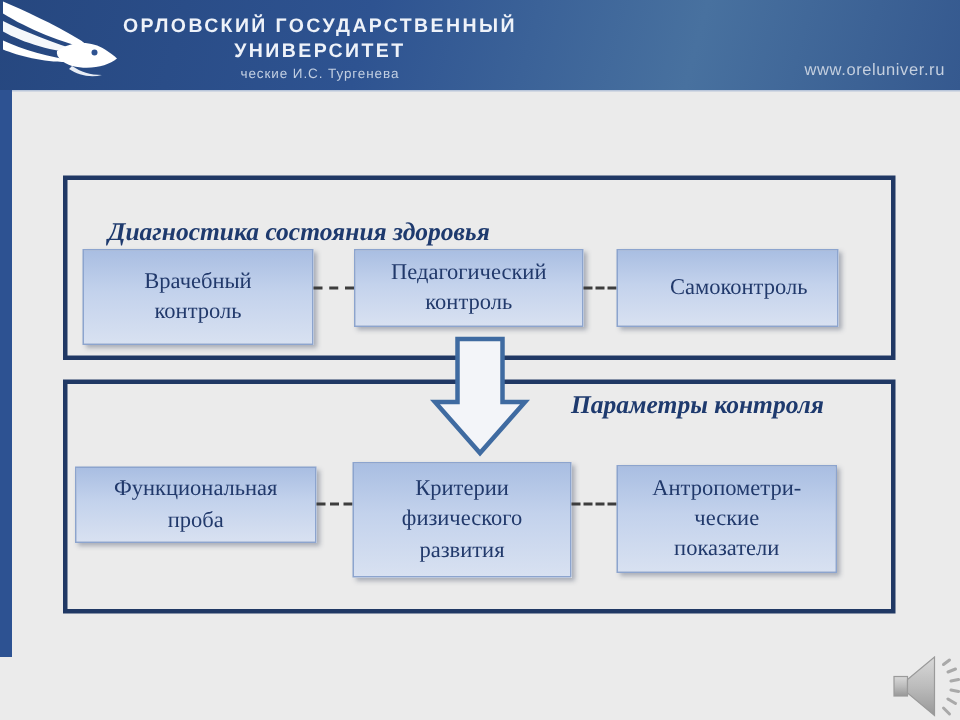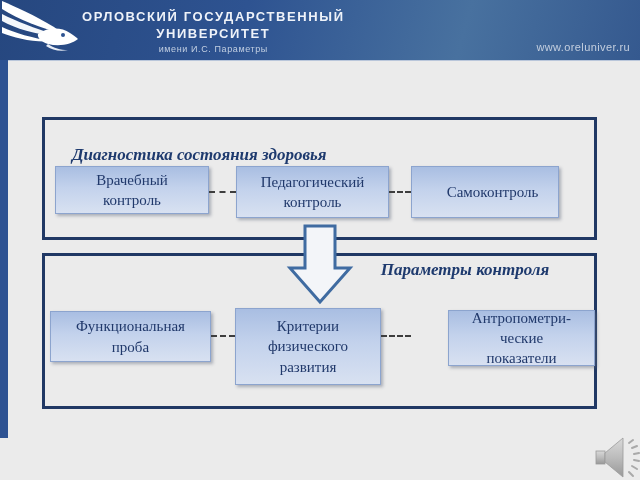--- a/index.html
+++ b/index.html
@@ -46,26 +46,26 @@
   
   .box{
     position:absolute;box-sizing:border-box;
     display:flex;align-items:center;justify-content:center;text-align:center;
     background:linear-gradient(180deg,#a9bee2 0%,#c3d2ec 45%,#d8e1f1 100%);
     border:1px solid #8ca4ce;
     box-shadow:2px 2px 3px rgba(90,100,120,.45);
     color:#21396b;font-size:15px;line-height:1.35;
   }
   .box-label{white-space:pre-line;}
-  .r1b1{left:55px;top:166px;width:154px;height:48px;}
+  .r1b1{left:55px;top:166px;width:154px;height:64px;}
   .r1b2{left:236px;top:166px;width:153px;height:52px;}
   .r1b3{left:411px;top:166px;width:148px;height:52px;padding-left:15px;}
   .r2b1{left:50px;top:311px;width:161px;height:51px;}
   .r2b2{left:235px;top:308px;width:146px;height:77px;}
-  .r2b3{left:411px;top:310px;width:147px;height:56px;margin-left:37px;}
+  .r2b3{left:411px;top:310px;width:147px;height:72px;}
   
   .dash{position:absolute;height:0;border-top:2px dashed #3d3d3d;}
   .d1{left:209px;top:191px;width:27px;}
   .d2{left:389px;top:191px;width:22px;}
   .d3{left:211px;top:335px;width:24px;}
   .d4{left:381px;top:335px;width:30px;}
   
   .big-arrow{position:absolute;left:283px;top:224px;width:74px;height:82px;z-index:5;}
   
   .audio{position:absolute;left:593px;top:435px;width:48px;height:46px;}
@@ -80,21 +80,21 @@
       <path d="M0,1 C14,7 32,15 52,27 L60,33 C40,29 16,19 0,9 Z" fill="#ffffff"></path>
       <path d="M0,14 C14,21 32,28 54,35 C38,36 14,29 0,21 Z" fill="#f4f7fb"></path>
       <path d="M0,27 C13,33 30,38 50,41 C34,43 12,38 0,33 Z" fill="#ffffff"></path>
       <path d="M36,34 C46,27 59,27 68,33 C71,35 74,37 76,39 C70,44 58,47 46,44 C40,42 35,38 36,34 Z" fill="#ffffff"></path>
       <path d="M46,44 C52,48 58,50 66,50 C58,52 50,50 44,46 Z" fill="#e8edf5"></path>
       <circle cx="61" cy="35" r="2" fill="#2e5391"></circle>
     </svg>
     <div class="uni-block">
       <div class="uni-line">ОРЛОВСКИЙ ГОСУДАРСТВЕННЫЙ</div>
       <div class="uni-line">УНИВЕРСИТЕТ</div>
-      <div class="uni-sub">имени И.С. Параметры</div>
+      <div class="uni-sub">ческие И.С. Тургенева</div>
     </div>
     <div class="website">www.oreluniver.ru</div>
   </div>
 
   <div class="left-bar"></div>
 
 
   <div class="frame frame1"></div>
   <div class="section-heading heading1">Диагностика состояния здоровья</div>
 

